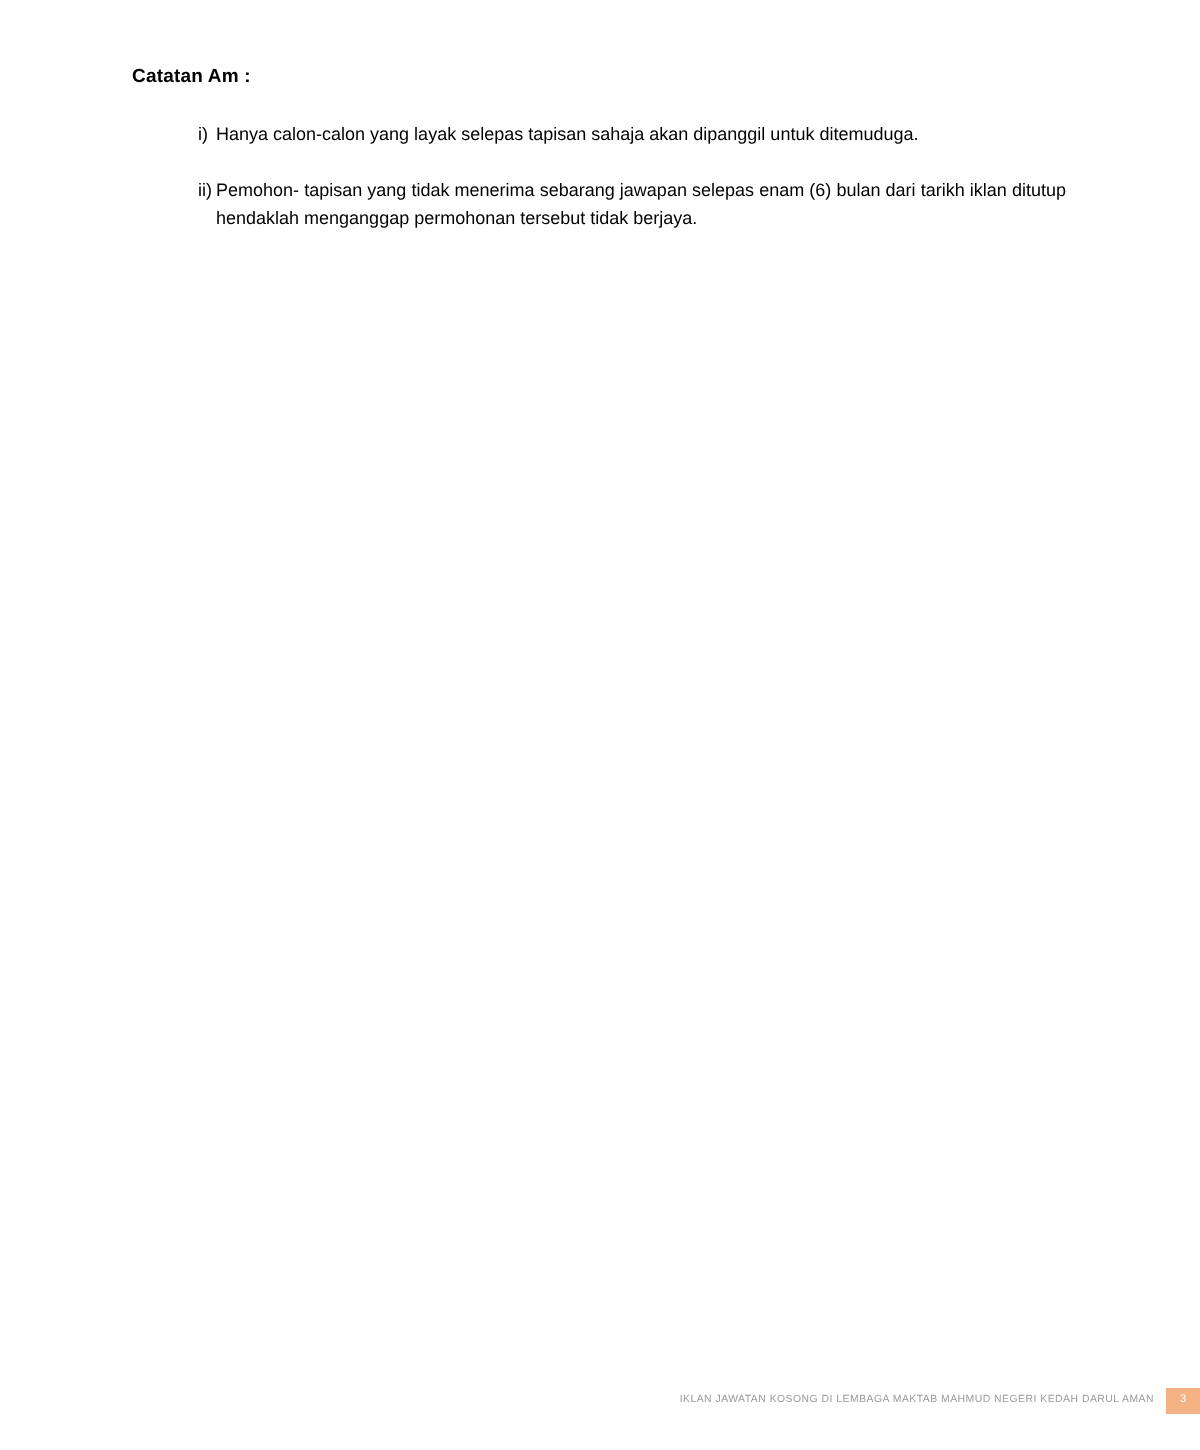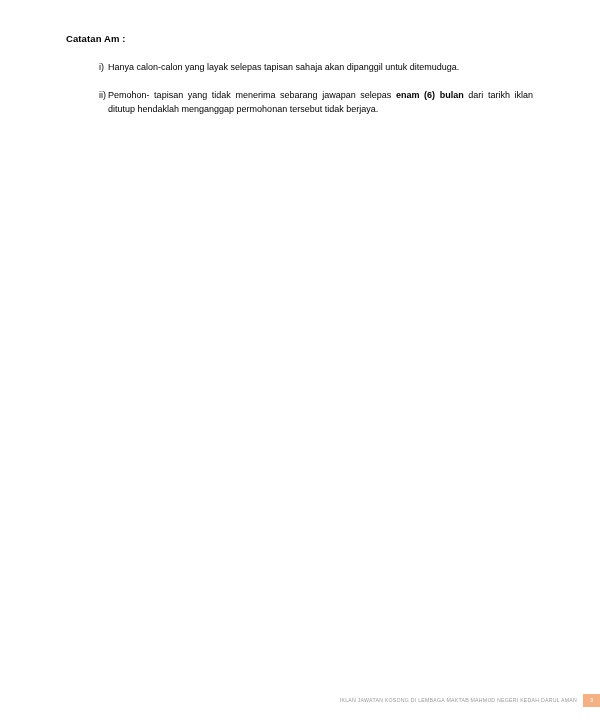--- a/index.html
+++ b/index.html
@@ -65,21 +65,21 @@
   .body-text {
     flex: 1 1 auto;
     font-size: 9px;
     line-height: 14px;
     text-align: justify;
     text-justify: inter-word;
     padding-right: 3px;
   }
 
   .body-text b {
-    font-weight: bold;
+    font-weight: normal;
   }
 
   .footer {
     position: absolute;
     left: 0;
     bottom: 0;
     width: 600px;
     height: 34px;
   }
 

